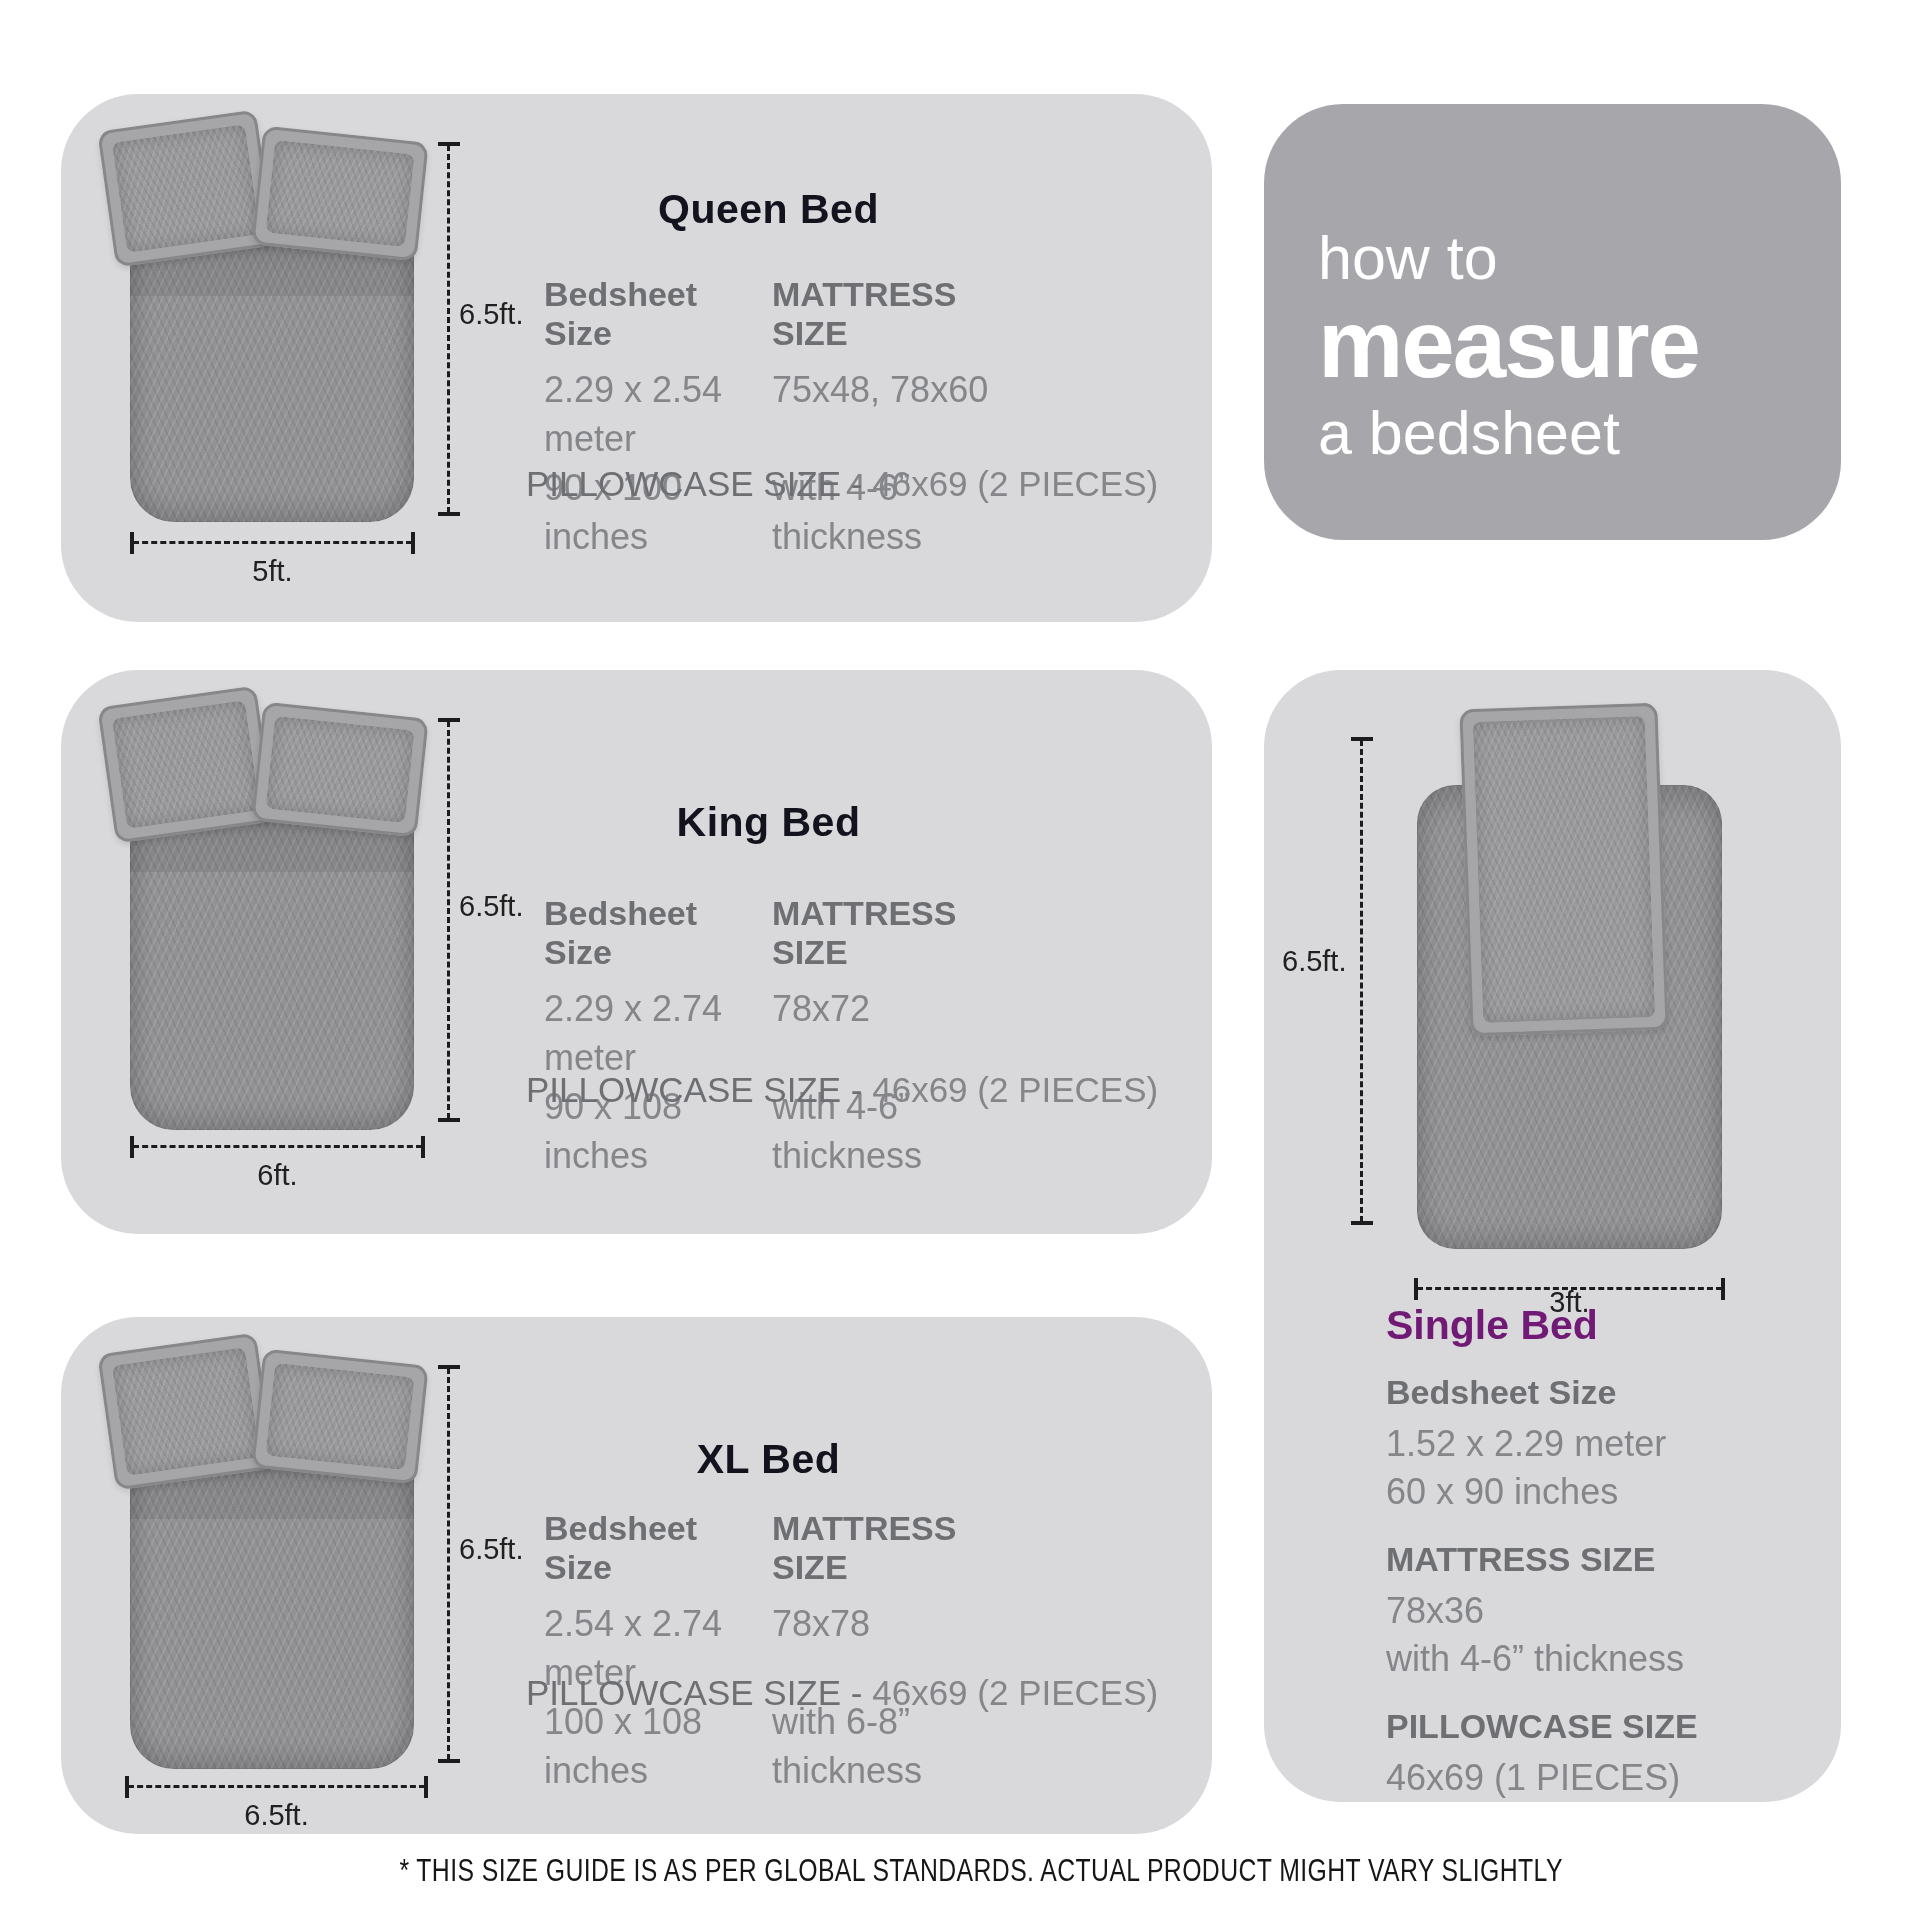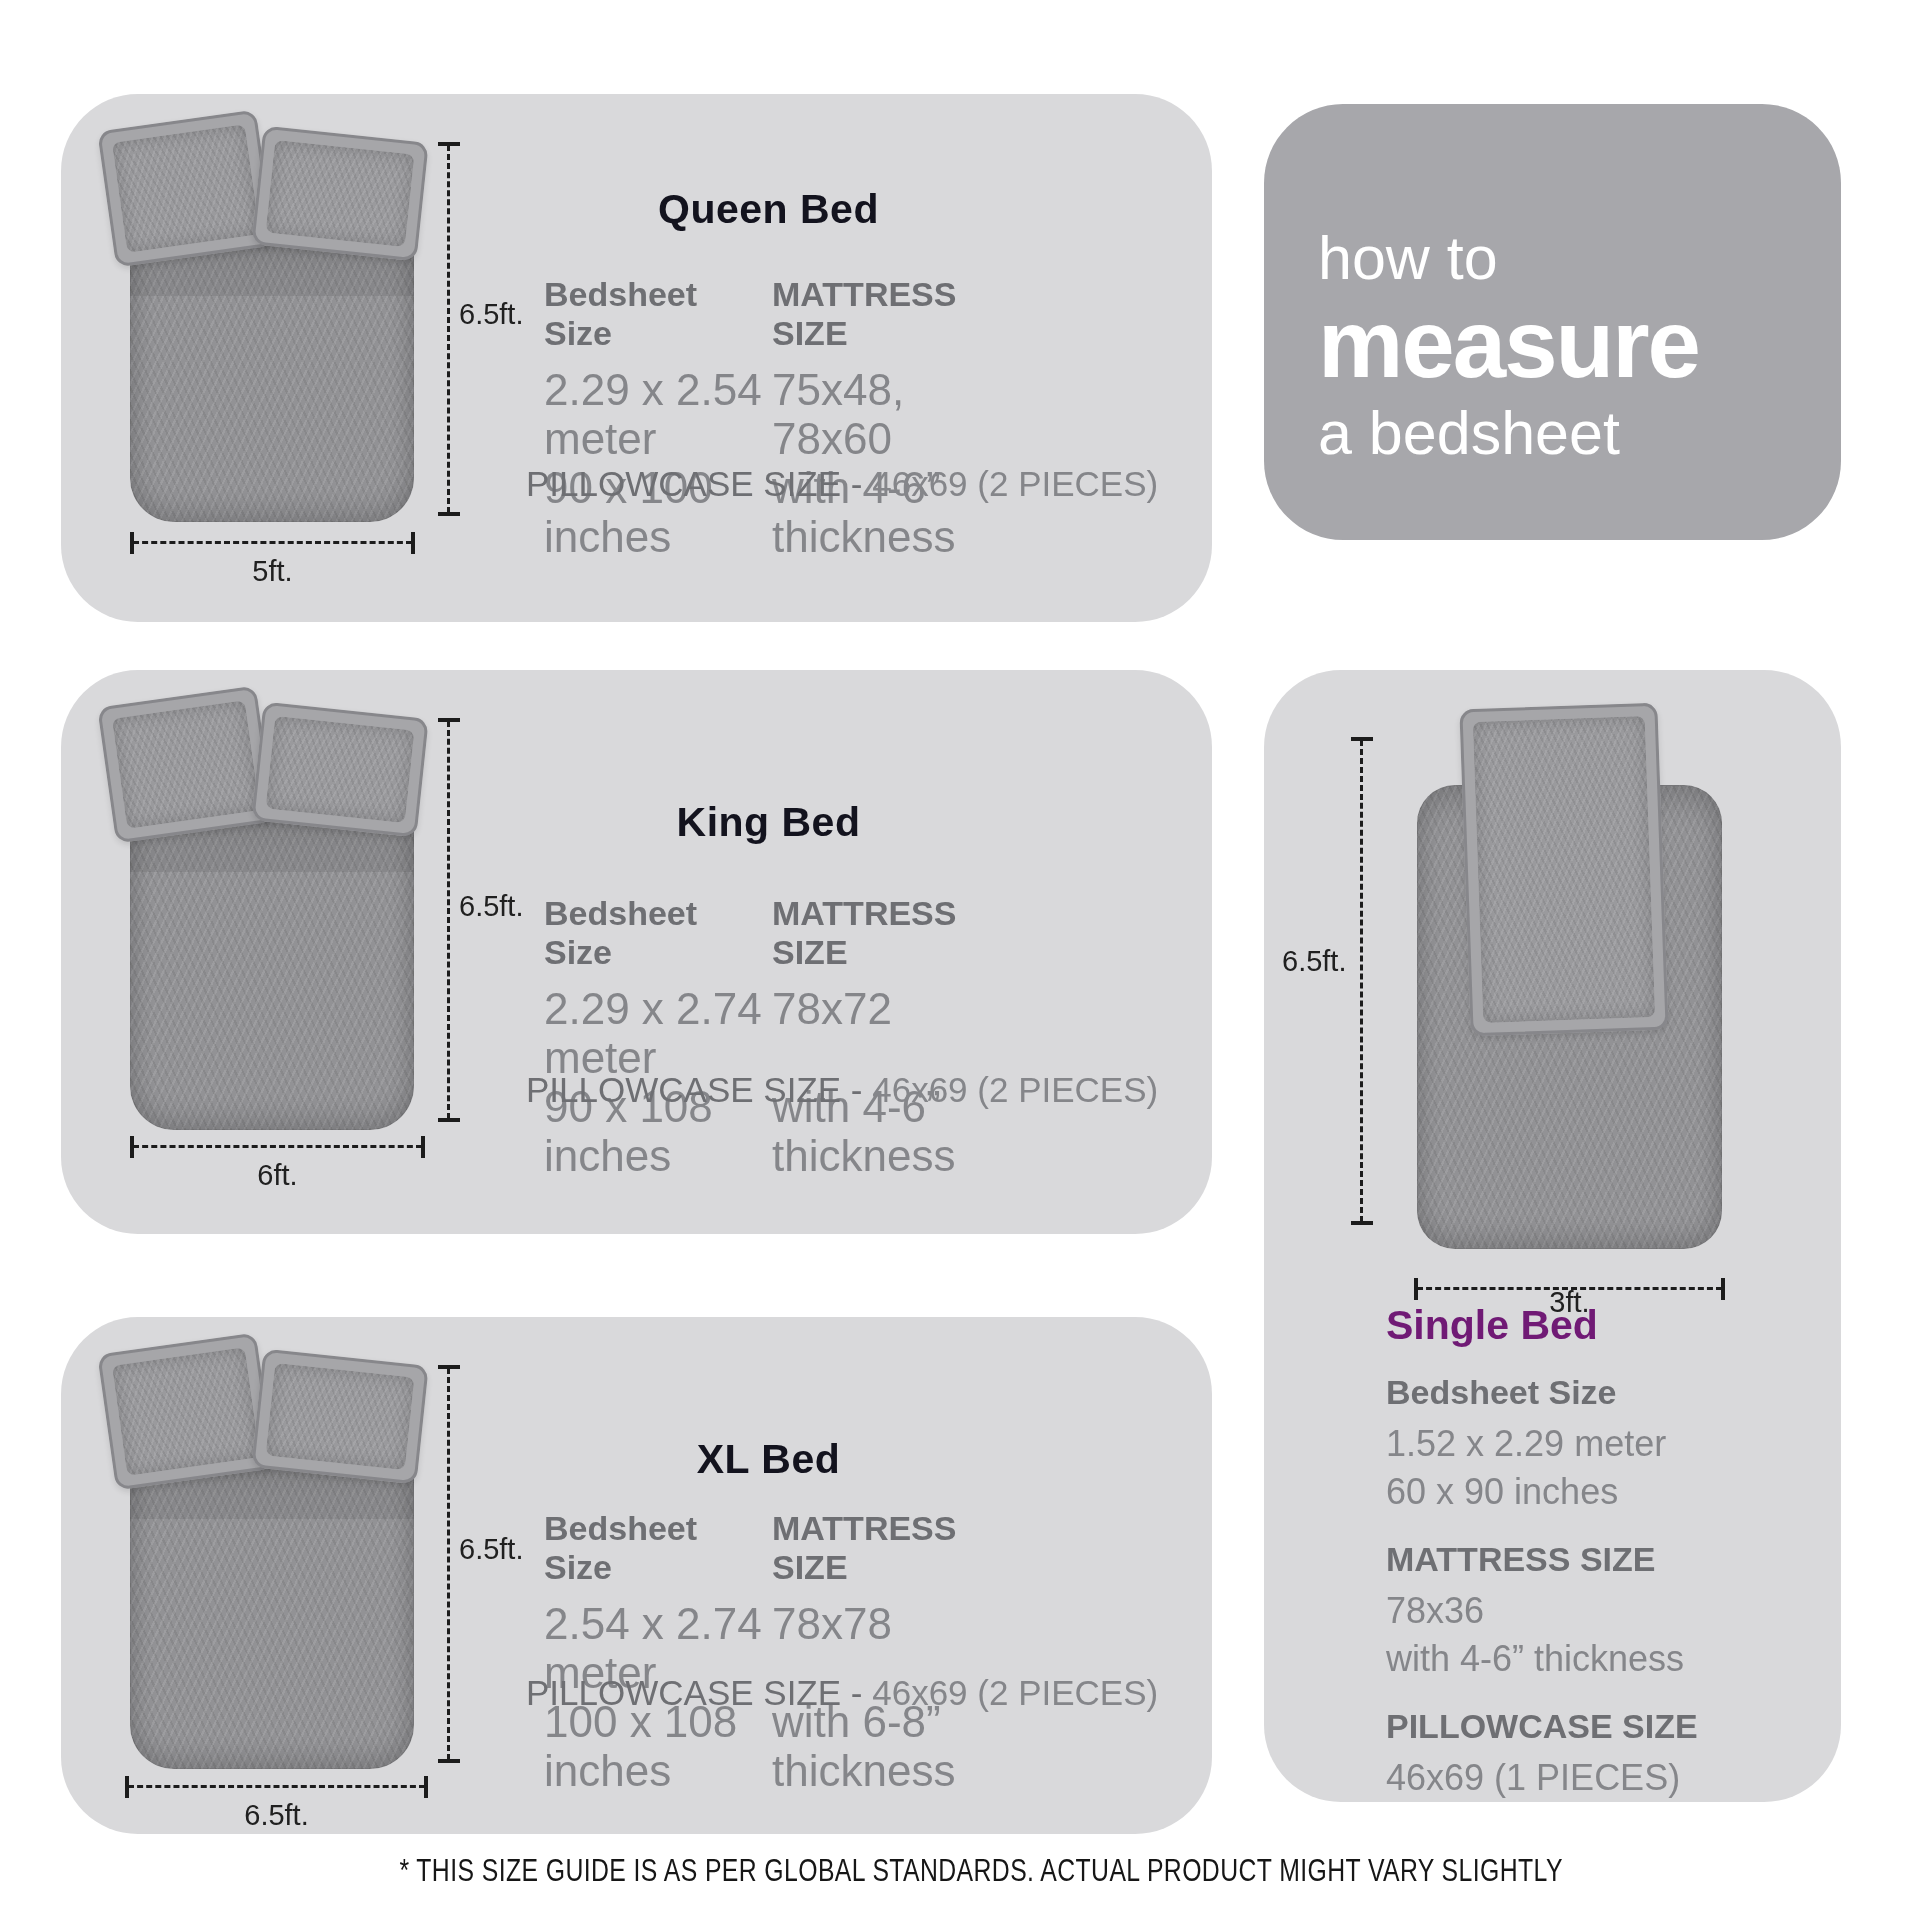--- a/index.html
+++ b/index.html
@@ -81,21 +81,21 @@
   .xl-panel    .panel-title{top:119px;}
 
   .cols{
     position:absolute;left:483px;width:475px;
     display:grid;grid-template-columns:228px 1fr;column-gap:0;
   }
   .queen-panel .cols{top:181px;}
   .king-panel  .cols{top:224px;}
   .xl-panel    .cols{top:192px;}
   .col-head{font-size:34px;font-weight:bold;color:#6e6f73;padding-bottom:12px;}
-  .col-val{font-size:44px;color:#85868a;line-height:49px;}
+  .col-val{font-size:36px;color:#85868a;line-height:49px;}
 
   .pillowcase-line{position:absolute;left:465px;width:505px;text-align:center;font-size:35px;white-space:nowrap;}
   .queen-panel .pillowcase-line{top:370px;}
   .king-panel  .pillowcase-line{top:400px;}
   .xl-panel    .pillowcase-line{top:356px;}
   .pc-label{font-weight:normal;color:#6e6f73;}
   .pc-val{color:#85868a;}
 
   
   .tc-text{padding:117px 0 0 54px;color:#ffffff;}

